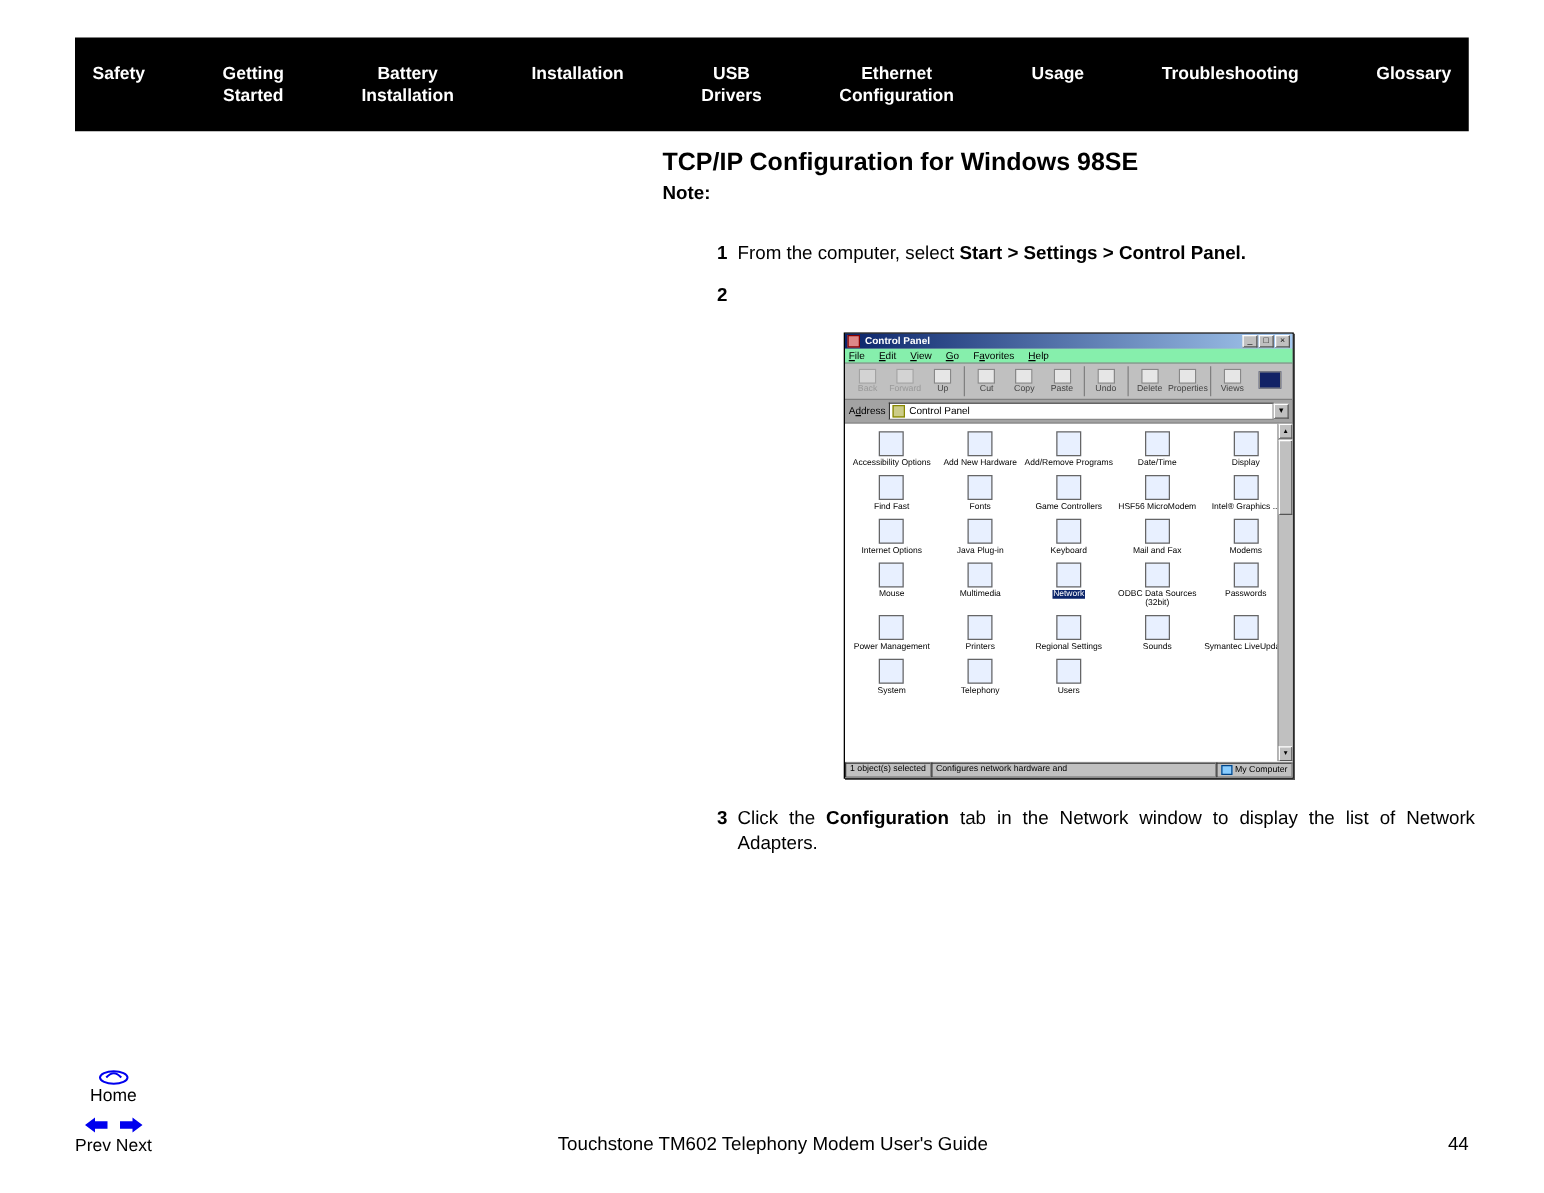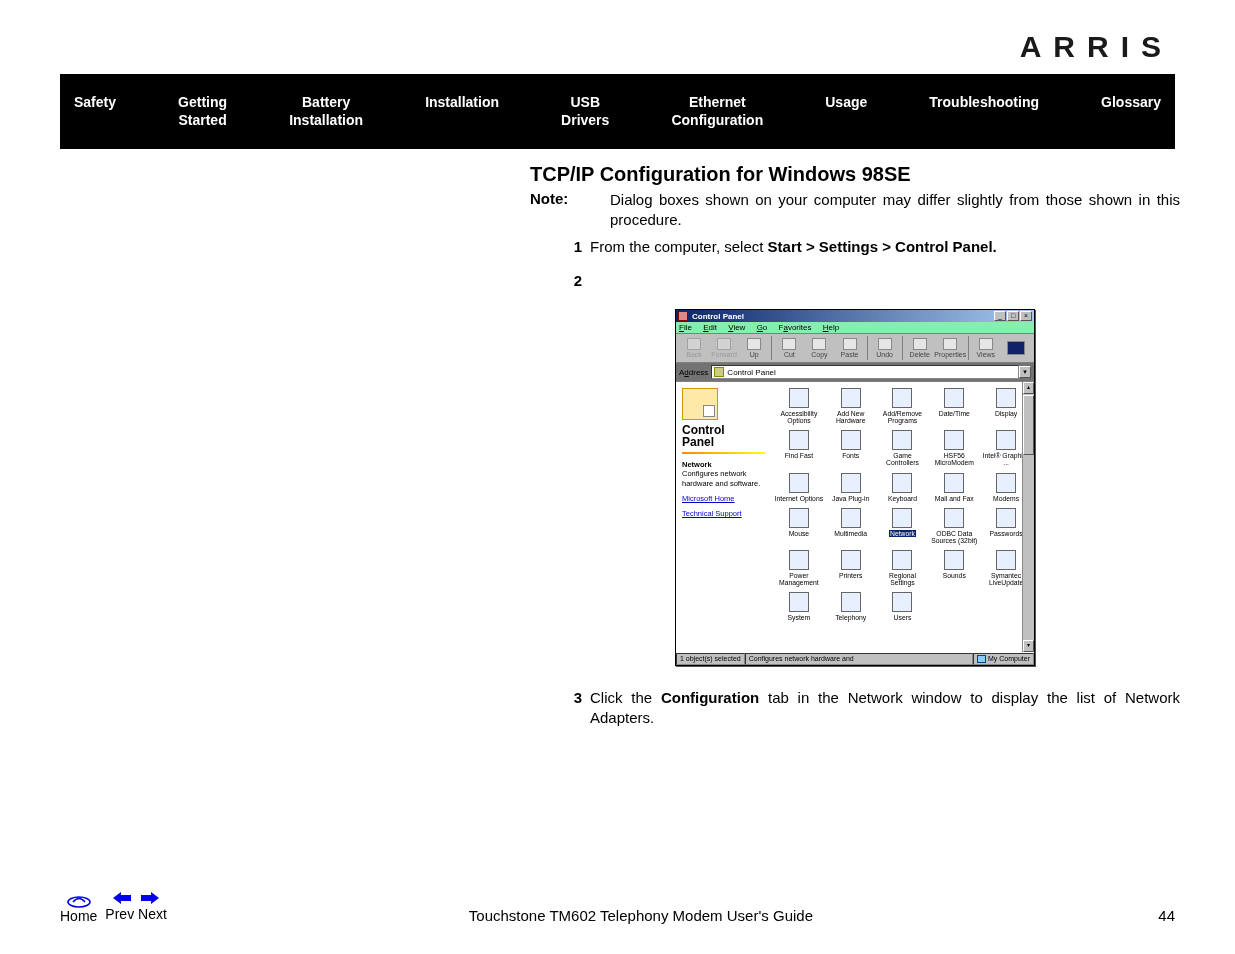--- a/index.html
+++ b/index.html
@@ -50,21 +50,21 @@
     margin-bottom: 4px;
   }
   .intro {
     font-size: 15px;
     line-height: 1.35;
     margin-bottom: 18px;
     text-align: justify;
   }
   .note-row {
     display: flex;
-    margin-bottom: 6px;
+    margin-bottom: 30px;
   }
   .note-label {
     font-weight: bold;
     width: 80px;
     flex-shrink: 0;
     font-size: 15px;
   }
   .note-text {
     font-size: 15px;
     text-align: justify;
@@ -117,21 +117,21 @@
   .toolbar { background:#c0c0c0; display:flex; padding:2px 3px; border-bottom:1px solid #808080; align-items:center;}
   .tool {
     display:flex; flex-direction:column; align-items:center;
     width: 31px; color:#444; font-size:7px;
   }
   .tool .ticon { width:14px; height:12px; background:#e6e6e6; border:1px solid #888; margin-bottom:1px;}
   .tool.disabled { color:#999; }
   .tool.disabled .ticon { opacity:.5;}
   .tool-sep { width:1px; height:24px; background:#808080; margin:0 2px; }
   .tool.logo2 .ticon{background:#126; width:18px; height:14px;}
-  .addrbar { background:#737373; display:flex; align-items:center; padding:2px 3px; border-bottom:1px solid #808080;}
+  .addrbar { background:#a3a3a3; display:flex; align-items:center; padding:2px 3px; border-bottom:1px solid #808080;}
   .addrbar .lbl{font-size:8px; margin-right:3px;}
   .addrbar .addrbox{flex:1; background:#fff; border:1px inset #888; padding:1px 2px; display:flex; align-items:center;}
   .addrbar .ai{width:10px;height:10px;background:#cc8;border:1px solid #880;margin-right:3px;}
   .addrbar .dd{width:12px;height:12px;background:#c0c0c0;border:1px solid #fff;border-right-color:#555;border-bottom-color:#555;text-align:center;font-size:7px;line-height:10px;}
   .cp-body { display:flex; background:#fff; height:270px; }
   .cp-side {
     width:95px; padding:6px; border-right:0;
     background:#fff;
     position:relative;
   }
@@ -157,32 +157,31 @@
   .status-cell.flex{flex:1;}
   .status-cell .sic{display:inline-block;width:9px;height:8px;background:#8cf;border:1px solid #048;margin-right:2px;vertical-align:middle;}
   
   
   .footer {
     position:absolute;
     left:60px; right:60px; bottom:30px;
     display:flex; align-items:flex-end;
     font-size:15px;
   }
-  .foot-nav{display:flex;gap:8px;}
+  .foot-nav{display:flex;gap:8px;flex-direction:column;}
   .foot-col{display:flex;flex-direction:column;align-items:center;font-size:14px;}
   .home-icon svg, .arrow-icon svg{display:block;}
   .arrow-icon{display:flex;gap:6px;}
   .foot-center{flex:1;text-align:center;}
   .foot-page{width:60px;text-align:right;}
 </style>
 </head>
 <body>
 
 <div class="page">
-  <div class="logo">ARRIS</div>
 
   <div class="navbar">
     <div class="nav-item">Safety</div>
     <div class="nav-item">Getting
 Started</div>
     <div class="nav-item">Battery
 Installation</div>
     <div class="nav-item">Installation</div>
     <div class="nav-item">USB
 Drivers</div>
@@ -191,21 +190,20 @@
     <div class="nav-item">Usage</div>
     <div class="nav-item">Troubleshooting</div>
     <div class="nav-item">Glossary</div>
   </div>
 
   <div class="content">
     <div class="title">TCP/IP Configuration for Windows 98SE</div>
 
     <div class="note-row">
       <div class="note-label">Note:</div>
-      <div class="note-text">Dialog boxes shown on your computer may differ slightly from those shown in this procedure.</div>
     </div>
 
     <div class="step">
       <div class="step-num">1</div>
       <div class="step-text"><span>From the computer, select </span><span class="bold">Start &gt; Settings &gt; Control Panel.</span></div>
     </div>
 
     <div class="step">
       <div class="step-num">2</div>
     </div>
@@ -277,29 +275,20 @@
         </div>
       <div class="addrbar">
         <div class="lbl"><span>A<u>d</u>dress</span></div>
         <div class="addrbox">
           <div class="ai"></div>
           <span>Control Panel</span>
         </div>
         <div class="dd">▾</div>
       </div>
       <div class="cp-body">
-        <div class="cp-side">
-          <div class="big-icon"></div>
-          <div class="cp-title">Control<br>Panel</div>
-          <div class="divider"></div>
-          <div class="sm"><b>Network</b></div>
-          <div class="sm">Configures network hardware and software.</div>
-          <a class="lnk">Microsoft Home</a>
-          <a class="lnk">Technical Support</a>
-        </div>
         <div class="cp-icons">
           <div class="icon-grid" id="icon-grid">
               <div class="cp-item">
                 <div class="ic"></div>
                 <div class="lblx">Accessibility Options</div>
               </div>
               <div class="cp-item">
                 <div class="ic"></div>
                 <div class="lblx">Add New Hardware</div>
               </div>

